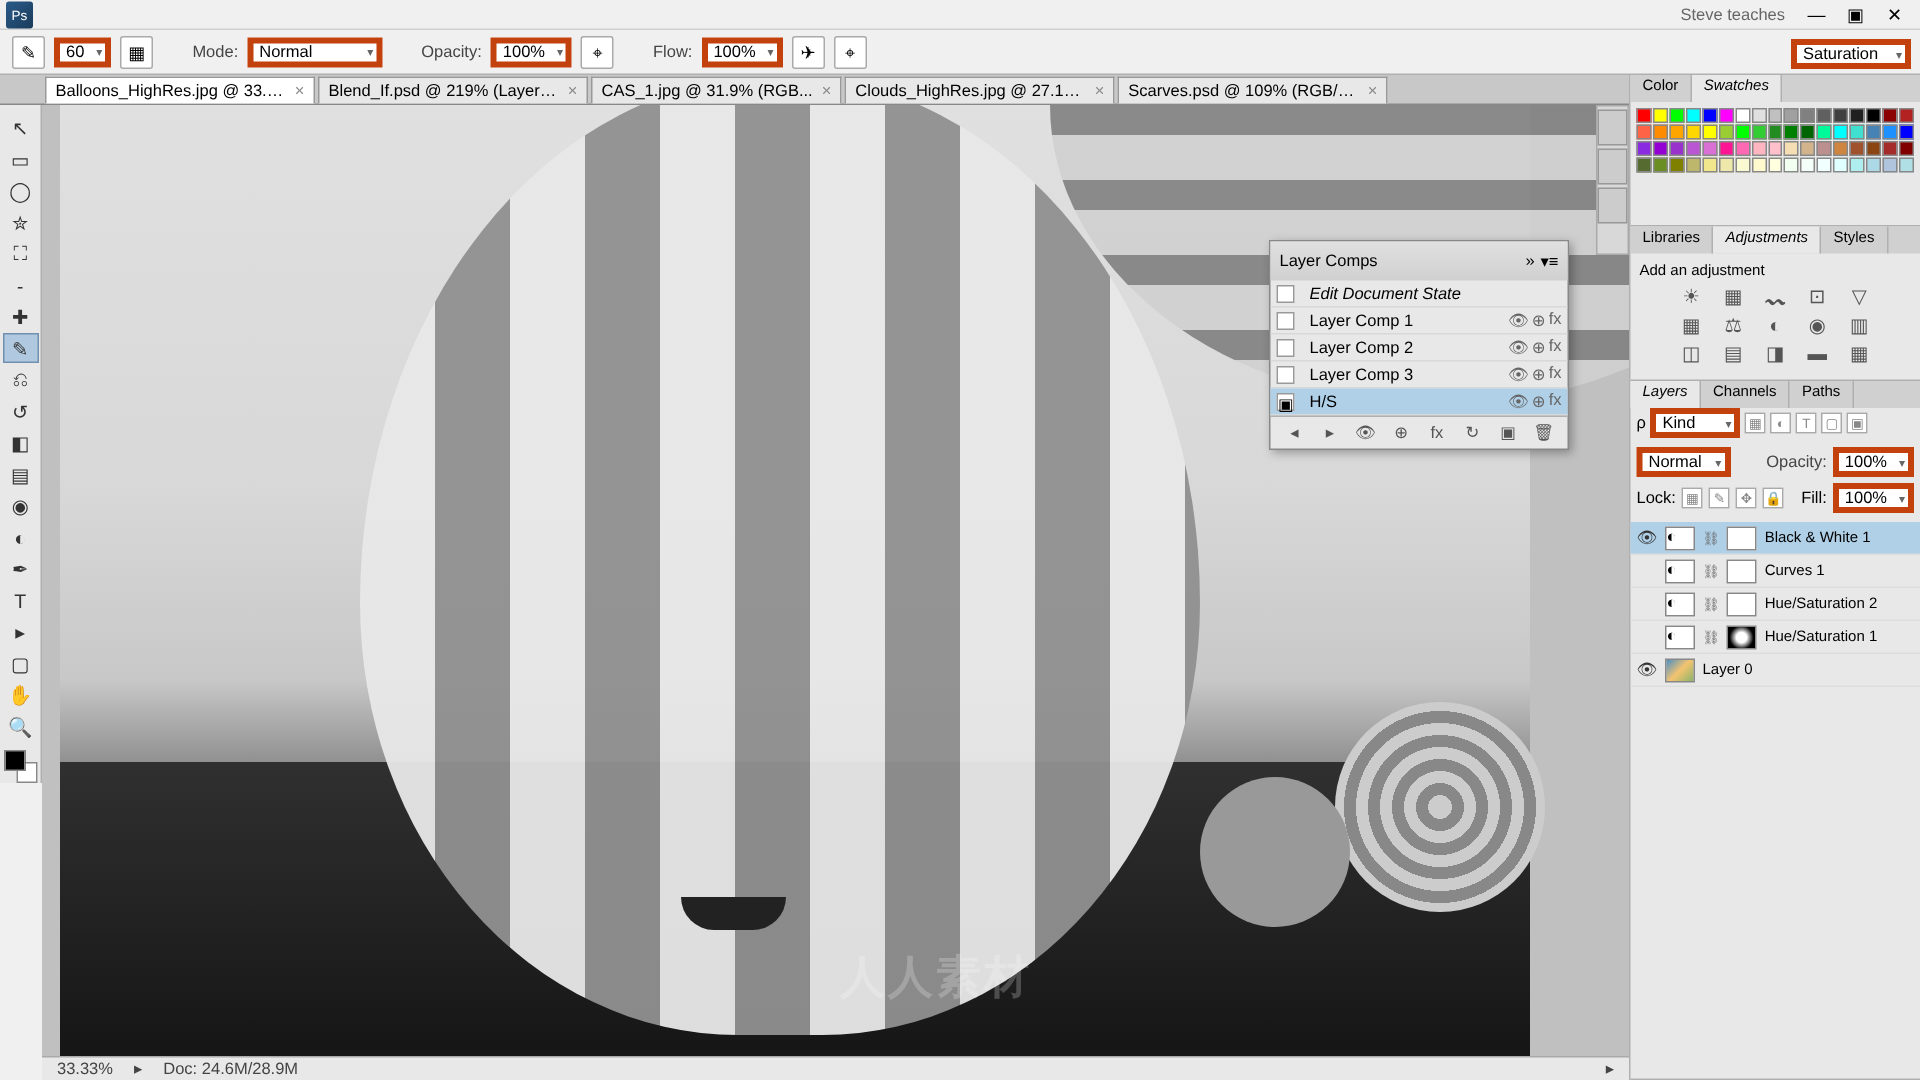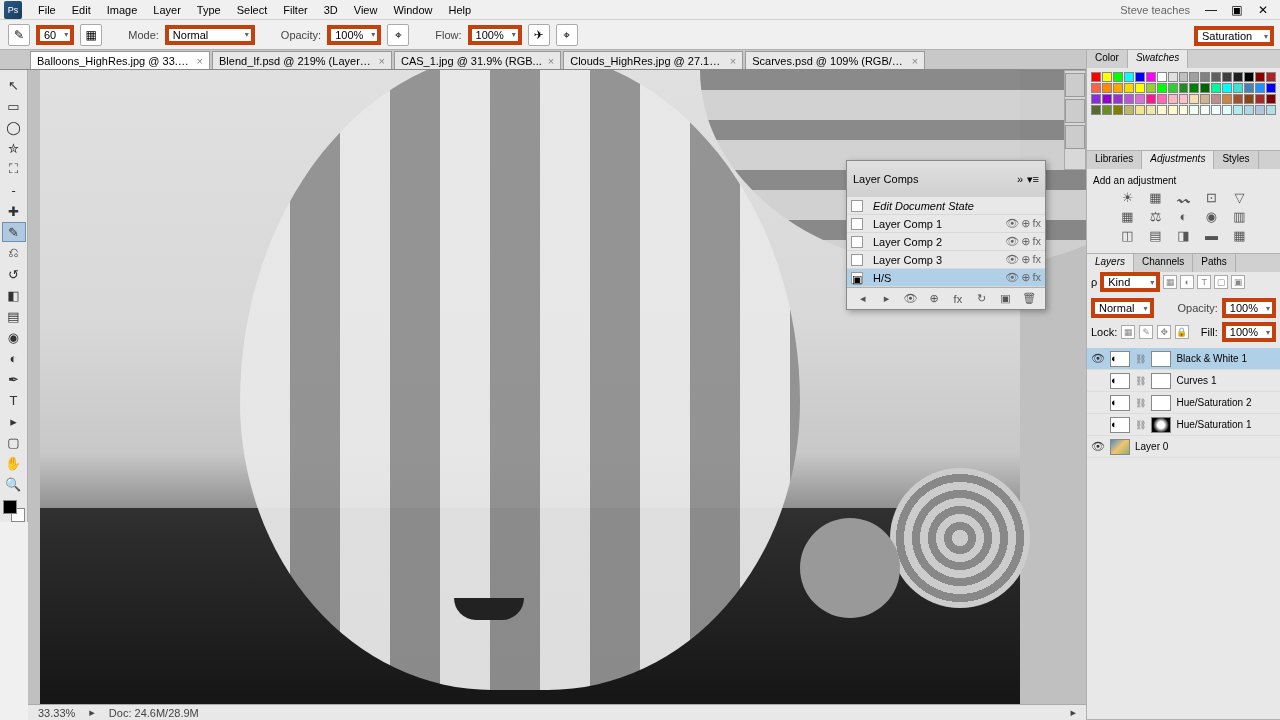--- a/index.html
+++ b/index.html
@@ -44,21 +44,21 @@
 .balloon2 { position: absolute; width: 520px; height: 400px; right: -200px; top: -200px; border-radius: 50%; background: repeating-linear-gradient(0deg, #d0d0d0 0 30px, #808080 30px 50px); opacity: 0.9; }
 .balloon3 { position: absolute; width: 140px; height: 140px; right: -10px; bottom: 100px; border-radius: 50%; background: repeating-radial-gradient(circle, #ccc 0 8px, #888 8px 16px); }
 .balloon4 { position: absolute; width: 100px; height: 100px; right: 120px; bottom: 90px; border-radius: 50%; background: #999; }
 .basket { position: absolute; width: 70px; height: 22px; left: 414px; top: 528px; background: #222; border-radius: 0 0 40px 40px; }
 .ground { position: absolute; left: 0; right: 0; bottom: 0; height: 200px; background: linear-gradient(180deg, #303030 0%, #151515 100%); }
 
 .statusbar { position: absolute; left: 0; right: 0; bottom: 0; height: 16px; background: #e8e8e8; border-top: 1px solid #aaa; display: flex; align-items: center; font-size: 10px; padding: 0 10px; gap: 14px; color: #444; }
 
 
 .layer-comps { position: absolute; left: 846px; top: 160px; width: 200px; background: #e8e8e8; border: 1px solid #888; box-shadow: 2px 2px 6px rgba(0,0,0,0.3); }
-.lc-head { height: 36px; background: linear-gradient(#e0e0e0, #d0d0d0); display: flex; align-items: center; padding: 0 6px; font-size: 10px; }
+.lc-head { height: 26px; background: linear-gradient(#e0e0e0, #d0d0d0); display: flex; align-items: center; padding: 0 6px; font-size: 10px; }
 .lc-head .sp { flex: 1; }
 .lc-row { height: 18px; display: flex; align-items: center; padding: 0 4px; gap: 4px; font-size: 10px; border-bottom: 1px solid #d8d8d8; }
 .lc-row.sel { background: #b0d0e8; }
 .lc-row.italic { font-style: italic; }
 .lc-row .box { width: 12px; height: 12px; border: 1px solid #999; background: #fff; }
 .lc-row .nm { flex: 1; padding-left: 6px; }
 .lc-icons { display: flex; gap: 2px; color: #666; font-size: 10px; }
 .lc-toolbar { height: 22px; border-top: 1px solid #b0b0b0; display: flex; align-items: center; justify-content: space-around; padding: 0 4px; }
 .lc-tbtn { width: 18px; text-align: center; color: #555; cursor: pointer; font-size: 11px; }
 
@@ -97,33 +97,20 @@
 .link { font-size: 9px; color: #666; }
 .lname { font-size: 10px; }
 
 .watermark { position: absolute; left: 520px; bottom: 36px; color: rgba(255,255,255,0.22); font-size: 30px; font-weight: bold; letter-spacing: 2px; pointer-events: none; }
 </style>
 </head>
 <body>
 
 <div class="menubar">
   <div class="ps-logo">Ps</div>
-  <div id="menu-items" style="display: flex;">
-      <div class="menu-item">File</div>
-      <div class="menu-item">Edit</div>
-      <div class="menu-item">Image</div>
-      <div class="menu-item">Layer</div>
-      <div class="menu-item">Type</div>
-      <div class="menu-item">Select</div>
-      <div class="menu-item">Filter</div>
-      <div class="menu-item">3D</div>
-      <div class="menu-item">View</div>
-      <div class="menu-item">Window</div>
-      <div class="menu-item">Help</div>
-    </div>
   <div class="menu-spacer"></div>
   <div class="menu-user">Steve teaches</div>
   <div class="win-ctrl">
     <div class="win-btn">—</div>
     <div class="win-btn">▣</div>
     <div class="win-btn">✕</div>
   </div>
 </div>
 
 <div class="optionsbar">
@@ -203,20 +190,21 @@
 </div>
 
 <div class="canvas-area">
   <div class="canvas">
     <div class="ground"></div>
     <div class="balloon2"></div>
     <div class="balloon3"></div>
     <div class="balloon4"></div>
     <div class="balloon1"></div>
     <div class="basket"></div>
+    <div class="watermark">人人素材</div>
   </div>
   <div class="statusbar">
     <span>33.33%</span>
     <span>▸</span>
     <span><span>Doc:</span> <span>24.6M/28.9M</span></span>
     <span style="margin-left:auto">▸</span>
   </div>
 </div>
 
 <div class="layer-comps">

